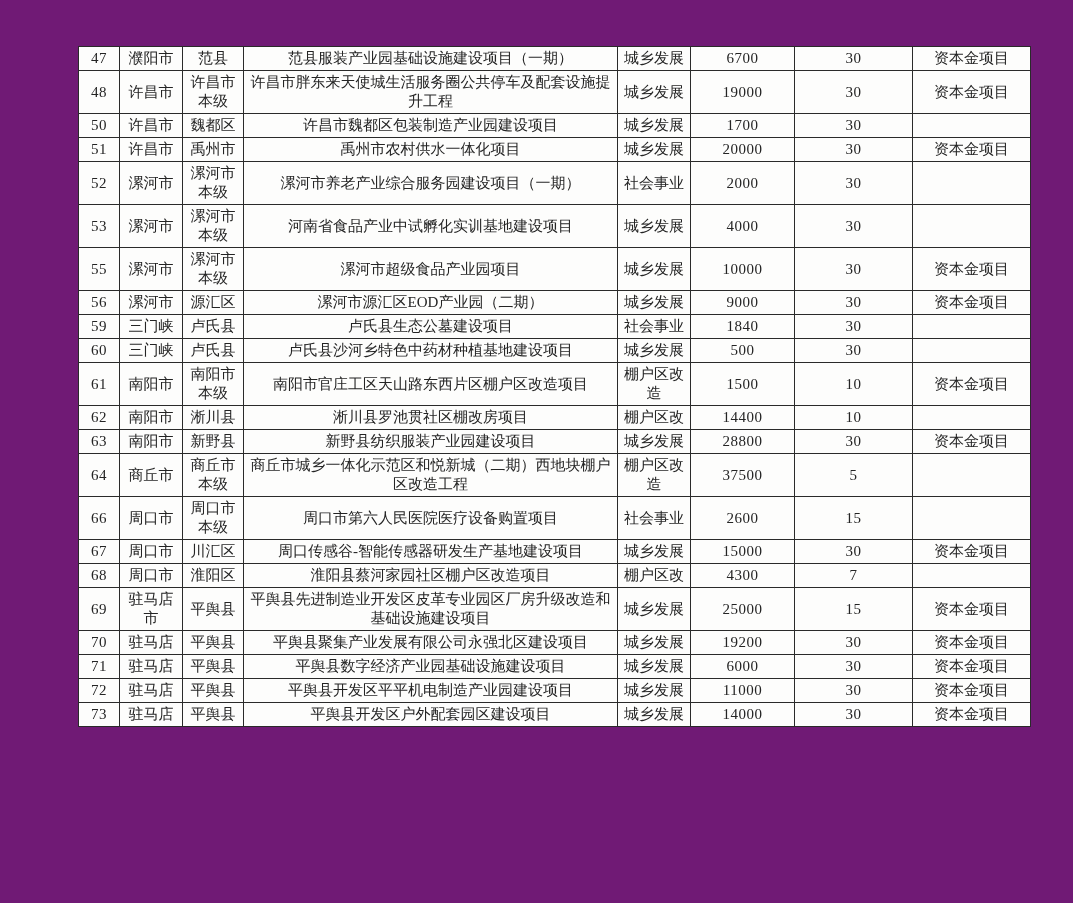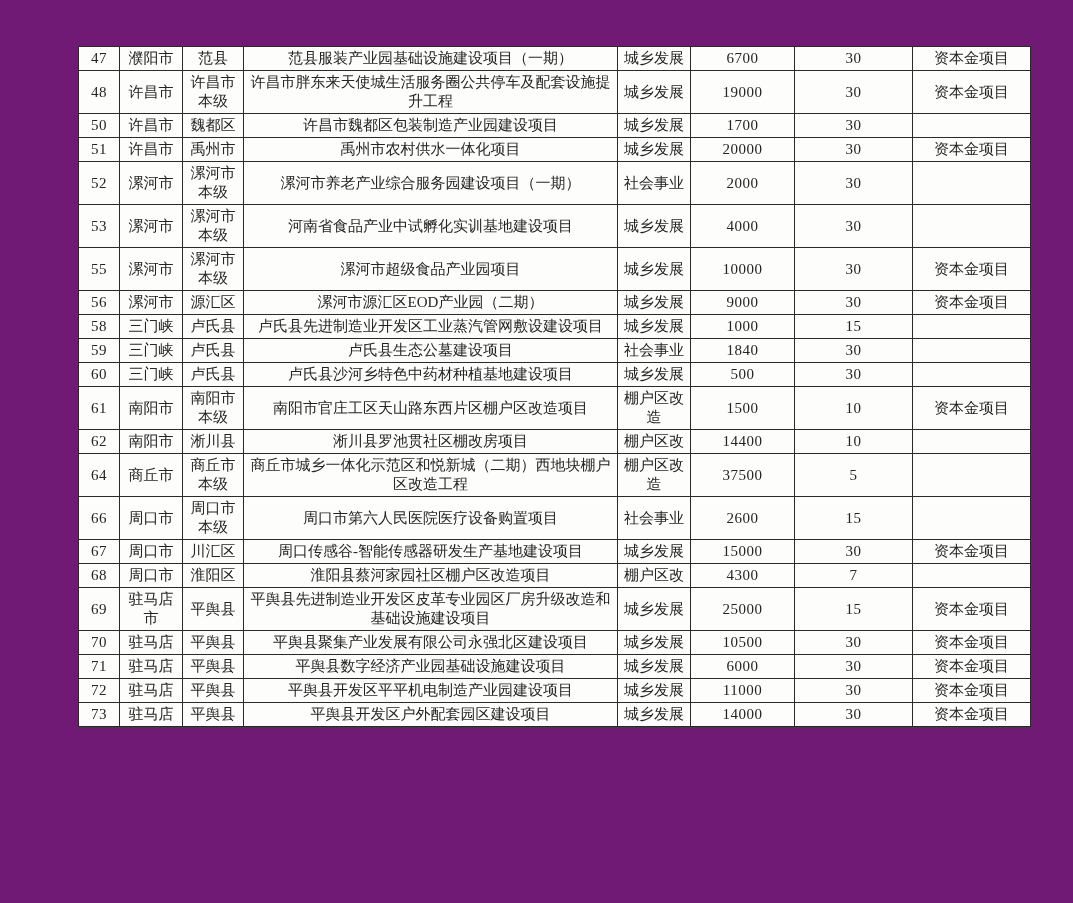--- a/index.html
+++ b/index.html
@@ -138,30 +138,20 @@
           <td class="col-no">56</td>
           <td class="col-city">漯河市</td>
           <td class="col-county">源汇区</td>
           <td class="col-project">漯河市源汇区EOD产业园（二期）</td>
           <td class="col-category">城乡发展</td>
           <td class="col-amount">9000</td>
           <td class="col-ratio">30</td>
           <td class="col-note">资本金项目</td>
         </tr>
         <tr>
-          <td class="col-no">58</td>
-          <td class="col-city">三门峡</td>
-          <td class="col-county">卢氏县</td>
-          <td class="col-project">卢氏县先进制造业开发区工业蒸汽管网敷设建设项目</td>
-          <td class="col-category">城乡发展</td>
-          <td class="col-amount">1000</td>
-          <td class="col-ratio">15</td>
-          <td class="col-note"></td>
-        </tr>
-        <tr>
           <td class="col-no">59</td>
           <td class="col-city">三门峡</td>
           <td class="col-county">卢氏县</td>
           <td class="col-project">卢氏县生态公墓建设项目</td>
           <td class="col-category">社会事业</td>
           <td class="col-amount">1840</td>
           <td class="col-ratio">30</td>
           <td class="col-note"></td>
         </tr>
         <tr>
@@ -188,20 +178,30 @@
           <td class="col-no">62</td>
           <td class="col-city">南阳市</td>
           <td class="col-county">淅川县</td>
           <td class="col-project">淅川县罗池贯社区棚改房项目</td>
           <td class="col-category">棚户区改</td>
           <td class="col-amount">14400</td>
           <td class="col-ratio">10</td>
           <td class="col-note"></td>
         </tr>
         <tr>
+          <td class="col-no">63</td>
+          <td class="col-city">南阳市</td>
+          <td class="col-county">新野县</td>
+          <td class="col-project">新野县纺织服装产业园建设项目</td>
+          <td class="col-category">城乡发展</td>
+          <td class="col-amount">28800</td>
+          <td class="col-ratio">30</td>
+          <td class="col-note">资本金项目</td>
+        </tr>
+        <tr>
           <td class="col-no">64</td>
           <td class="col-city">商丘市</td>
           <td class="col-county">商丘市本级</td>
           <td class="col-project">商丘市城乡一体化示范区和悦新城（二期）西地块棚户区改造工程</td>
           <td class="col-category">棚户区改造</td>
           <td class="col-amount">37500</td>
           <td class="col-ratio">5</td>
           <td class="col-note"></td>
         </tr>
         <tr>
@@ -243,21 +243,21 @@
           <td class="col-amount">25000</td>
           <td class="col-ratio">15</td>
           <td class="col-note">资本金项目</td>
         </tr>
         <tr>
           <td class="col-no">70</td>
           <td class="col-city">驻马店</td>
           <td class="col-county">平舆县</td>
           <td class="col-project">平舆县聚集产业发展有限公司永强北区建设项目</td>
           <td class="col-category">城乡发展</td>
-          <td class="col-amount">10500</td>
+          <td class="col-amount">19200</td>
           <td class="col-ratio">30</td>
           <td class="col-note">资本金项目</td>
         </tr>
         <tr>
           <td class="col-no">71</td>
           <td class="col-city">驻马店</td>
           <td class="col-county">平舆县</td>
           <td class="col-project">平舆县数字经济产业园基础设施建设项目</td>
           <td class="col-category">城乡发展</td>
           <td class="col-amount">6000</td>

